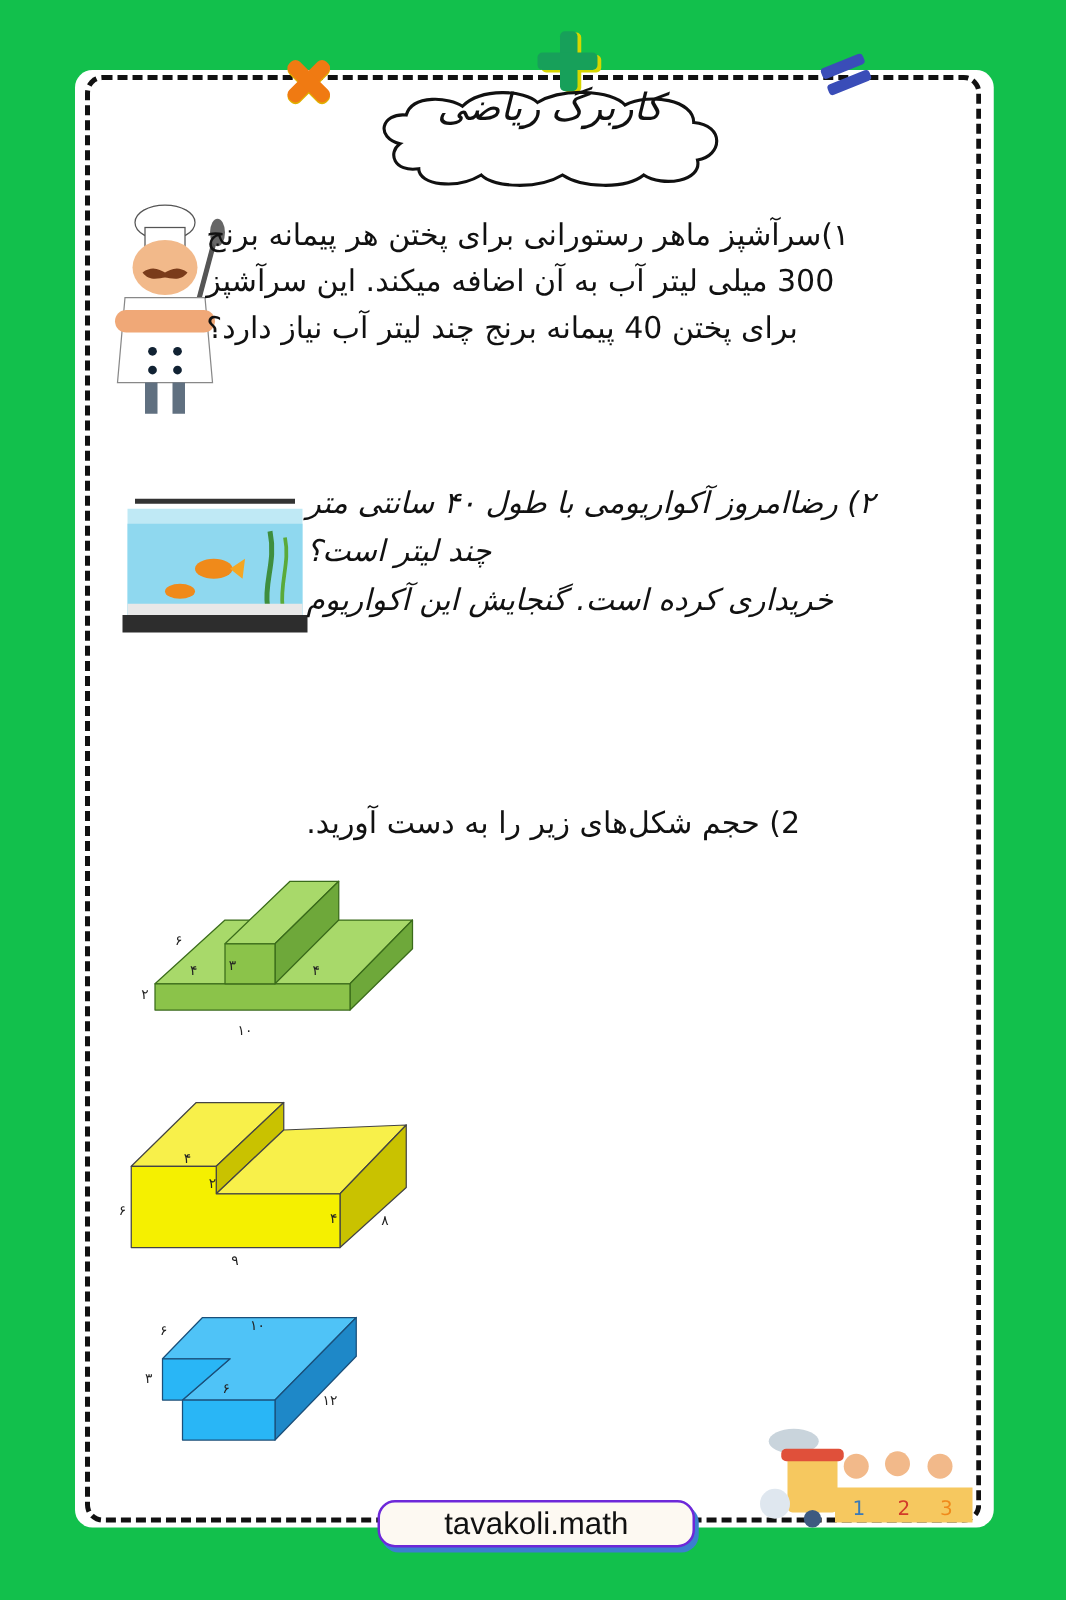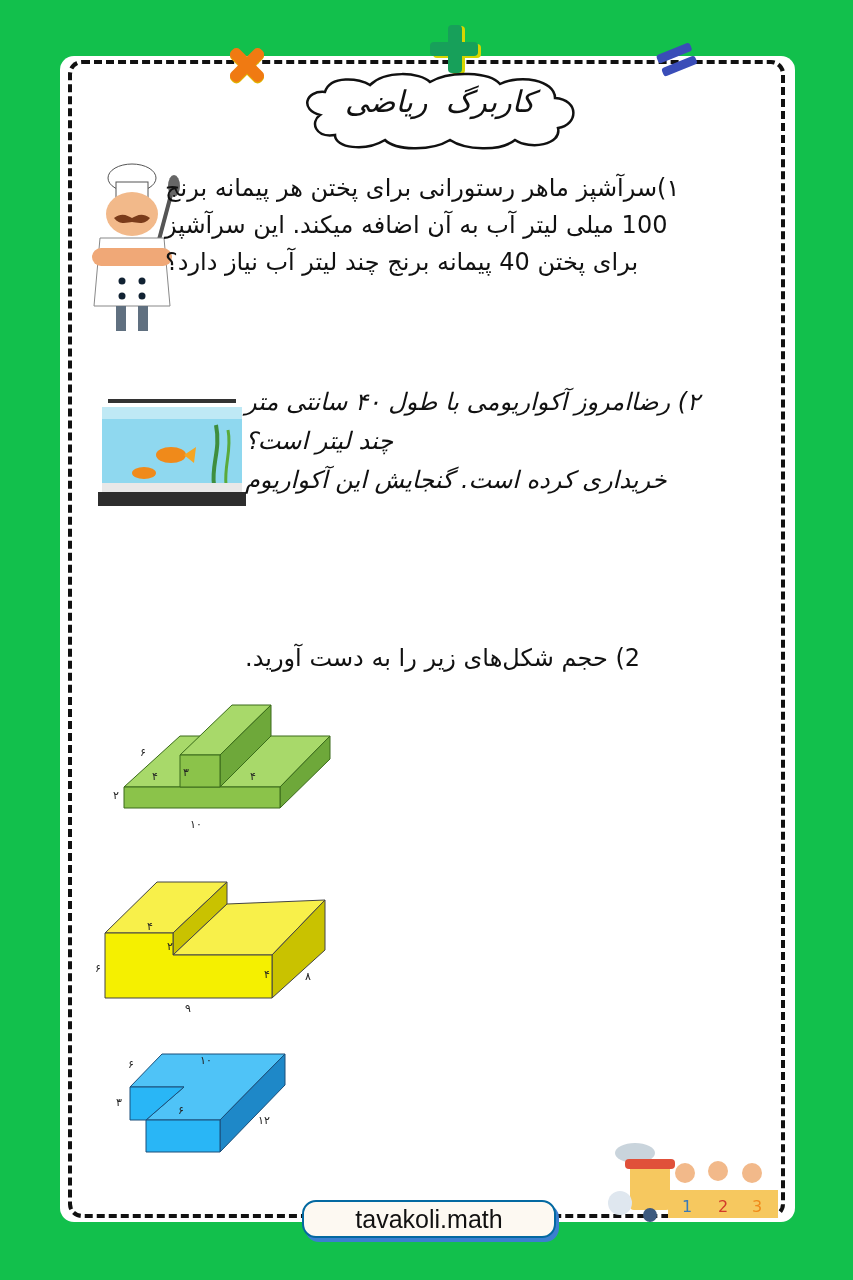--- a/index.html
+++ b/index.html
@@ -11,35 +11,35 @@
     position:absolute; left:60px; top:56px; width:735px; height:1166px;
     background:#ffffff; border-radius:14px;
   }
   .card-border {
     position:absolute; left:68px; top:60px; width:717px; height:1158px;
     border:4px dashed #111; border-radius:14px; box-sizing:border-box;
   }
   .deco { position:absolute; }
   .title-cloud { position:absolute; left:300px; top:70px; width:280px; height:80px; }
   .title-text {
-    position:absolute; left:300px; top:84px; width:280px; text-align:center;
-    font-family: Liberation Mono, monospace; font-size:30px; font-style:italic; color:#111;
+    position:absolute; left:300px; top:68px; width:280px; text-align:center;
+    font-family: Liberation Sans, sans-serif; font-size:30px; font-style:italic; color:#111;
     direction:rtl;
   }
   .q { position:absolute; direction:rtl; text-align:left; color:#111; font-size:24px; line-height:37px; }
   .q1 { right:88px; top:170px; width:600px; }
   .q2 { right:88px; top:383px; width:520px; line-height:39px;font-style:italic; }
   .q3 { right:88px; top:640px; width:520px; }
   .chef { position:absolute; left:72px; top:156px; width:120px; height:180px; }
   .aquarium { position:absolute; left:96px; top:395px; width:152px; height:115px; }
   .shape { position:absolute; }
   .lbl { font-family:"DejaVu Sans", sans-serif; font-size:11px; fill:#222; }
   .footer-pill {
     position:absolute; left:302px; top:1200px; width:254px; height:38px;
-    background:#fdf9f2; border:2px solid #0369a1; border-radius:14px;
+    background:#fdf9f2; border:2px solid #6d28d9; border-radius:14px;
     box-shadow:3px 4px 0 #3b7fd0; box-sizing:border-box;
     display:flex; align-items:center; justify-content:center;
     font-family:"Liberation Sans", sans-serif; font-size:25px; color:#111;
   }
   .train { position:absolute; left:600px; top:1135px; width:185px; height:90px; }
 </style>
 </head>
 <body>
 
 <div class="card"></div>
@@ -82,21 +82,21 @@
   <rect x="20" y="92" width="80" height="18" rx="9" fill="#f0a877"></rect>
   <circle cx="50" cy="125" r="3.5" fill="#123"></circle>
     <circle cx="70" cy="125" r="3.5" fill="#123"></circle>
   <circle cx="50" cy="140" r="3.5" fill="#123"></circle>
     <circle cx="70" cy="140" r="3.5" fill="#123"></circle>
   <rect x="44" y="150" width="10" height="25" fill="#607080"></rect>
   <rect x="66" y="150" width="10" height="25" fill="#607080"></rect>
 </svg>
 <div class="q q1">
   <div>۱)سرآشپز ماهر رستورانی برای پختن هر پیمانه برنج</div>
-  <div>100 میلی لیتر آب به آن اضافه میکند. این سرآشپز</div>
+  <div>300 میلی لیتر آب به آن اضافه میکند. این سرآشپز</div>
   <div>برای پختن 40 پیمانه برنج چند لیتر آب نیاز دارد؟</div>
 </div>
 
 <svg class="aquarium" viewBox="0 0 152 115">
   <rect x="12" y="4" width="128" height="4" fill="#333"></rect>
   <rect x="6" y="12" width="140" height="85" fill="#bfe9f5"></rect>
   <rect x="6" y="24" width="140" height="73" fill="#8fd8ef"></rect>
   <ellipse cx="75" cy="60" rx="15" ry="8" fill="#f08a1a"></ellipse>
   <path d="M88,60 L100,52 L98,68 Z" fill="#f5a623"></path>
   <ellipse cx="48" cy="78" rx="12" ry="6" fill="#f08a1a"></ellipse>

